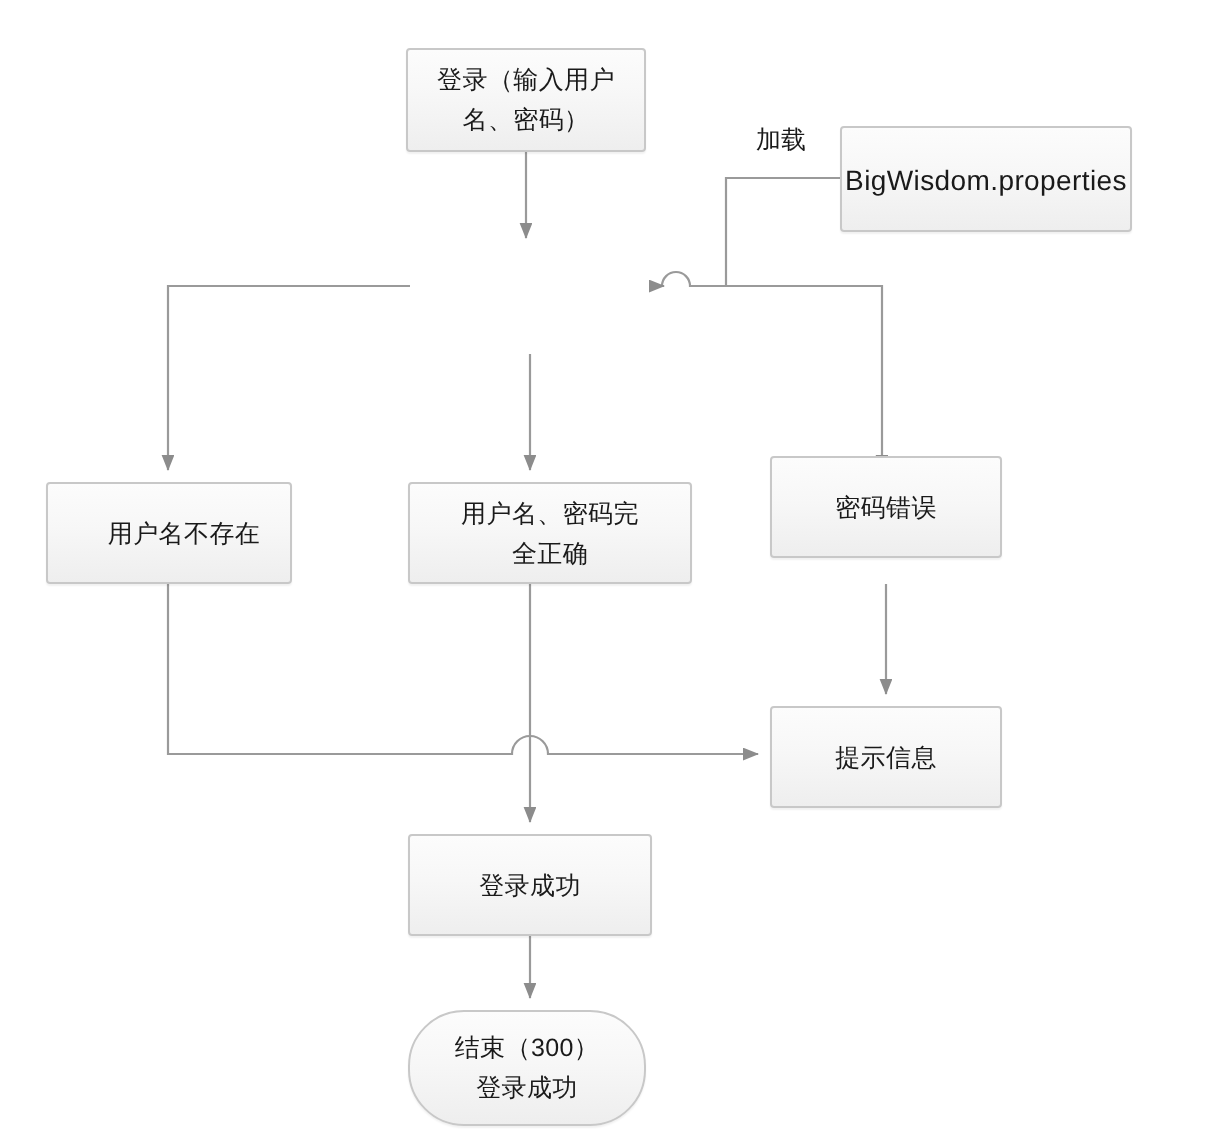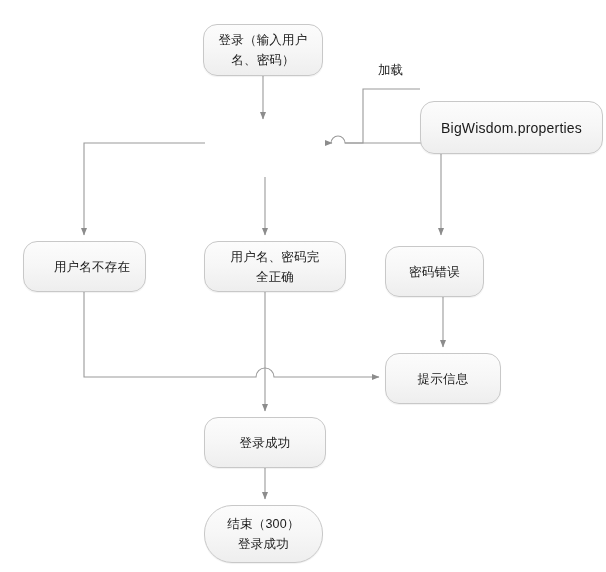--- a/index.html
+++ b/index.html
@@ -29,21 +29,21 @@
   }
   .node {
     position: absolute;
     box-sizing: border-box;
     display: flex;
     align-items: center;
     justify-content: center;
     text-align: center;
     background: linear-gradient(to bottom, #fcfcfc 0%, #f7f7f7 45%, #eeeeee 100%);
     border: 1px solid #c8c8c8;
-    border-radius: 14px;
+    border-radius: 2px;
     color: #1a1a1a;
     font-size: 12.5px;
     line-height: 20px;
     letter-spacing: 0.2px;
     box-shadow: 0 1px 1px rgba(0,0,0,0.06);
   }
   .node .node-text {
     display: block;
     white-space: pre-line;
     padding: 0 6px;
@@ -95,35 +95,35 @@
 
       <path d="M265,468 L265,499" marker-end="url(#arrow)"></path>
     </g>
   </svg>
 
   <div class="node" style="left:203px; top:24px; width:120px; height:52px;">
     <span class="node-text">登录（输入用户
 名、密码）</span>
   </div>
 
-  <div class="node" style="left:420px; top:63px; width:183px; height:53px; font-size:14px;margin-top:38px;">
+  <div class="node" style="left:420px; top:63px; width:146px; height:53px; font-size:14px;">
     <span class="node-text">BigWisdom.properties</span>
   </div>
 
 
   <div class="node" style="left:23px; top:241px; width:123px; height:51px;padding-left:15px;">
     <span class="node-text">用户名不存在</span>
   </div>
 
   <div class="node" style="left:204px; top:241px; width:142px; height:51px;">
     <span class="node-text">用户名、密码完
 全正确</span>
   </div>
 
-  <div class="node" style="left:385px; top:246px; width:99px; height:51px;">
+  <div class="node" style="left:385px; top:228px; width:116px; height:51px;">
     <span class="node-text">密码错误</span>
   </div>
 
   <div class="node" style="left:385px; top:353px; width:116px; height:51px;">
     <span class="node-text">提示信息</span>
   </div>
 
   <div class="node" style="left:204px; top:417px; width:122px; height:51px;">
     <span class="node-text">登录成功</span>
   </div>

